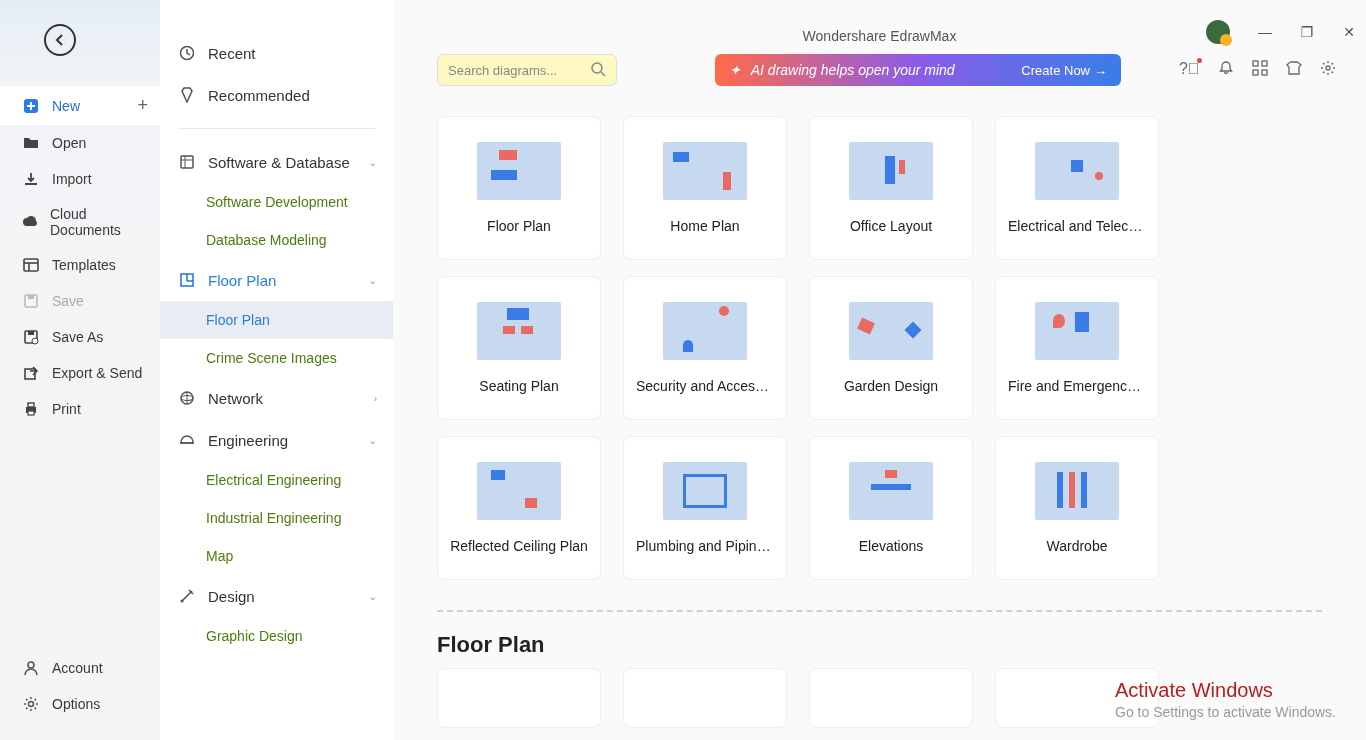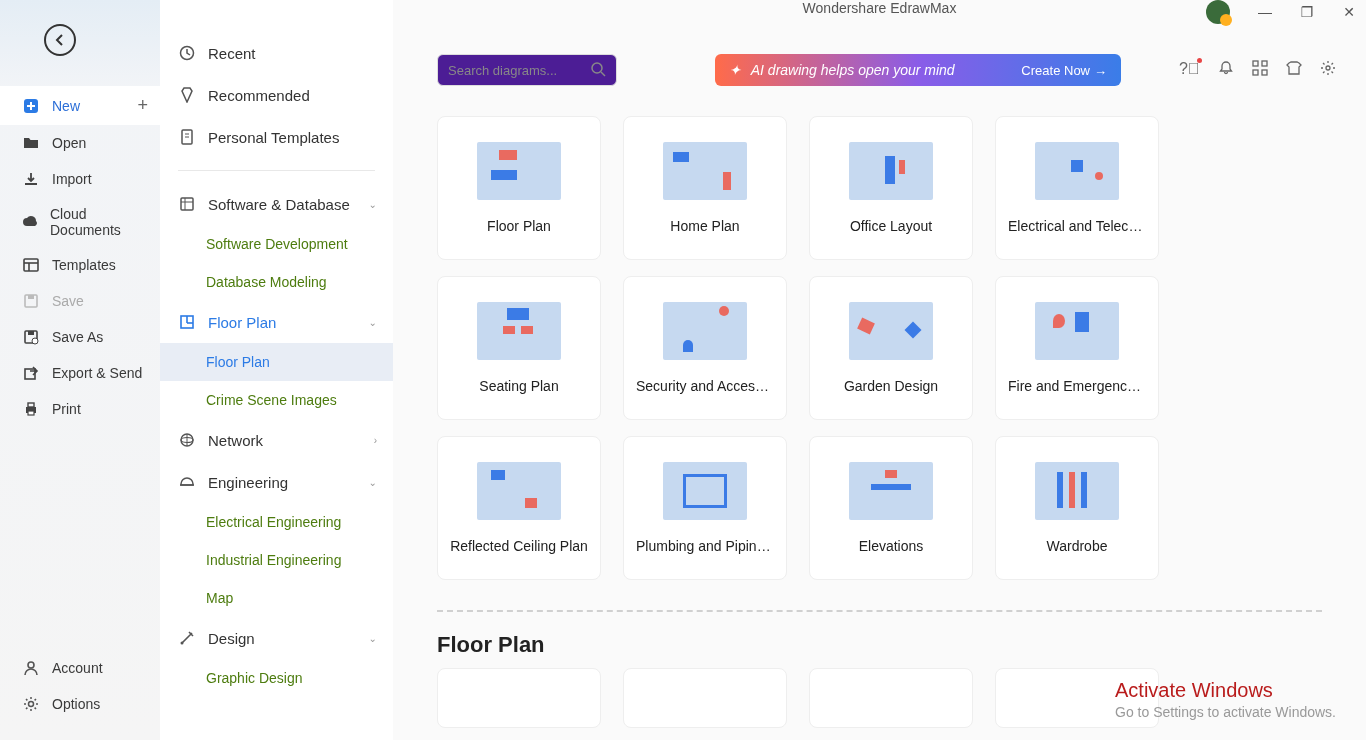--- a/index.html
+++ b/index.html
@@ -23,29 +23,29 @@
 .cat-item .icon { width: 18px; height: 18px; display: flex; align-items: center; justify-content: center; color: #555; }
 .cat-item .chev { margin-left: auto; color: #999; font-size: 10px; }
 .cat-divider { height: 1px; background: #e8e8e8; margin: 12px 18px; }
 .cat-sub { padding: 11px 16px 11px 46px; color: #4d7c0f; font-size: 14px; cursor: pointer; }
 .cat-item.selected { color: #2c7be5; }
 .cat-item.selected .icon { color:#2c7be5; }
 .cat-sub.selected { background: #e8edf5; color: #2c7be5; }
 
 
 .main { flex: 1; background: #fafafa; display: flex; flex-direction: column; overflow: hidden; position:relative; }
-.titlebar { height: 44px; display: flex; align-items: flex-start; justify-content: center; position: relative; }
+.titlebar { height: 44px; display: flex; align-items: flex-end; justify-content: center; position: relative; }
 .titlebar-text { font-size: 14px; color: #555; }
 .titlebar-right { position: absolute; right: 10px; display: flex; gap: 28px; align-items:center; }
 .win-btn { color: #555; font-size: 14px; cursor: pointer; width:14px; text-align:center; }
 .avatar { width: 24px; height: 24px; border-radius: 50%; background: #3a6b3a; display: flex; align-items: center; justify-content: center; position:relative;}
 .avatar::after{content:""; position:absolute; bottom:-2px; right:-2px; width:12px;height:12px;background:#ffb020;border-radius:50%;}
 
 .toolbar-row { display: flex; padding: 10px 30px 10px 44px; gap: 24px; align-items: center; }
-.search-box { width: 180px; height: 32px; border: 1px solid #ddd; border-radius: 6px; display: flex; align-items: center; padding: 0 10px; background:#4c1d95; color:#888; font-size:13px; justify-content: space-between;}
+.search-box { width: 180px; height: 32px; border: 1px solid #ddd; border-radius: 6px; display: flex; align-items: center; padding: 0 10px; background:#fef9c3; color:#888; font-size:13px; justify-content: space-between;}
 .ai-banner { width: 406px; height: 32px; border-radius: 6px; display: flex; align-items: center; padding: 0 14px; gap: 10px; background: linear-gradient(90deg,#ff6b4a 0%, #8a5ce8 50%, #3a7de8 100%); color:#fff; font-size:14px; font-style: italic; font-weight:500; }
 .ai-banner .cta { margin-left:auto; font-size:13px; font-style:normal; display:flex; align-items:center; gap:4px; }
 .header-icons { margin-left: auto; display: flex; gap: 18px; color:#666; font-size:16px; }
 .header-icons span{cursor:pointer; position:relative;}
 .help-dot::after{content:"";position:absolute; top:-2px; right:-2px; width:5px;height:5px;background:#e84545;border-radius:50%;}
 
 .template-grid { padding: 20px 44px; display: grid; grid-template-columns: repeat(4, 164px); gap: 22px; row-gap: 16px;}
 .tpl-card { background:#fff; border: 1px solid #eee; border-radius: 8px; height: 144px; display:flex; flex-direction:column; align-items:center; justify-content:center; gap:18px; cursor:pointer; }
 .tpl-thumb { width: 84px; height: 58px; background:#c6d9f0; border-radius:2px; display:flex; align-items:center; justify-content:center; position:relative;}
 .tpl-label { font-size: 14px; color:#222; text-align:center; padding: 0 6px; white-space:nowrap; overflow:hidden; text-overflow:ellipsis; max-width:150px;}
@@ -187,30 +187,20 @@
       </span>
       <span>Recent</span>
     </div>
     <div class="cat-item">
       <span class="icon">
         <svg width="16" height="16" viewBox="0 0 16 16">
           <path d="M5 1h6l2 3-5 11L3 4l2-3z" fill="none" stroke="#555" stroke-width="1.5"></path>
         </svg>
       </span>
       <span>Recommended</span>
-    </div>
-    <div class="cat-item">
-      <span class="icon">
-        <svg width="16" height="16" viewBox="0 0 16 16">
-          <rect x="3" y="1" width="10" height="14" rx="1" fill="none" stroke="#555" stroke-width="1.5"></rect>
-          <line x1="6" y1="5" x2="10" y2="5" stroke="#555"></line>
-          <line x1="6" y1="8" x2="10" y2="8" stroke="#555"></line>
-        </svg>
-      </span>
-      <span>Personal Templates</span>
     </div>
     <div class="cat-divider"></div>
     <div class="cat-item">
       <span class="icon">
         <svg width="16" height="16" viewBox="0 0 16 16">
           <rect x="2" y="2" width="12" height="12" rx="1" fill="none" stroke="#555" stroke-width="1.5"></rect>
           <line x1="2" y1="6" x2="14" y2="6" stroke="#555"></line>
           <line x1="6" y1="2" x2="6" y2="14" stroke="#555"></line>
         </svg>
       </span>

